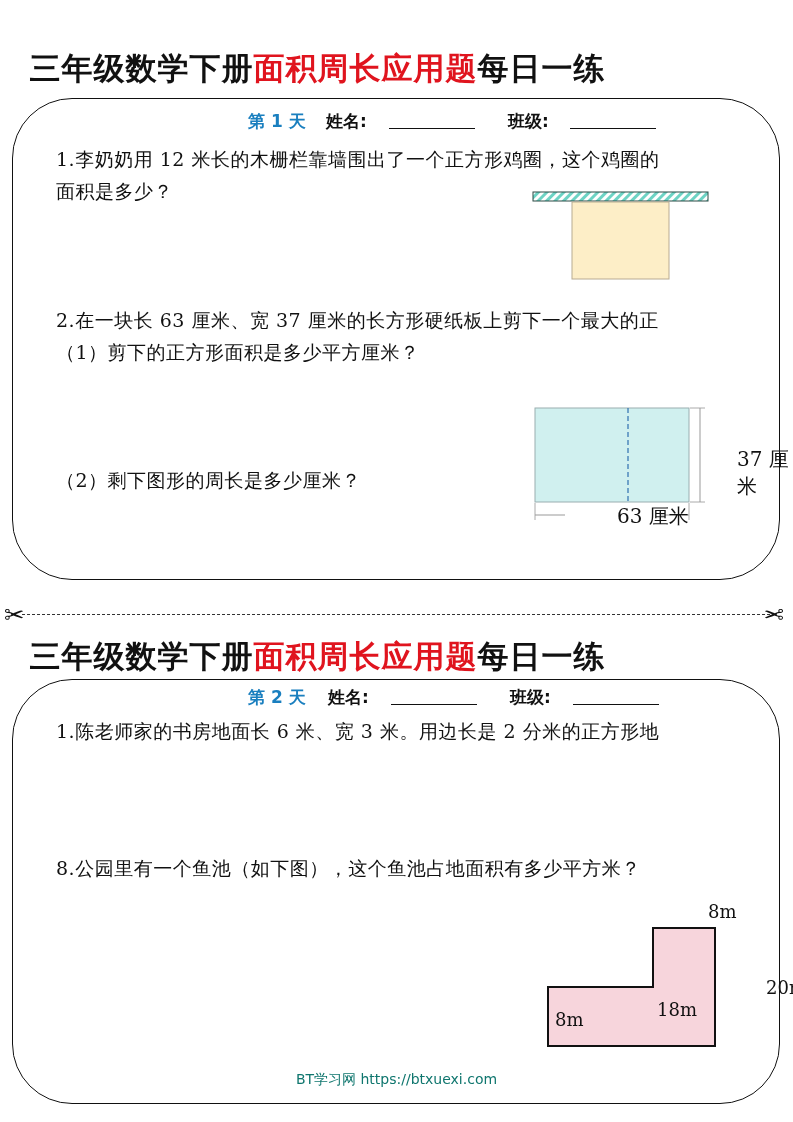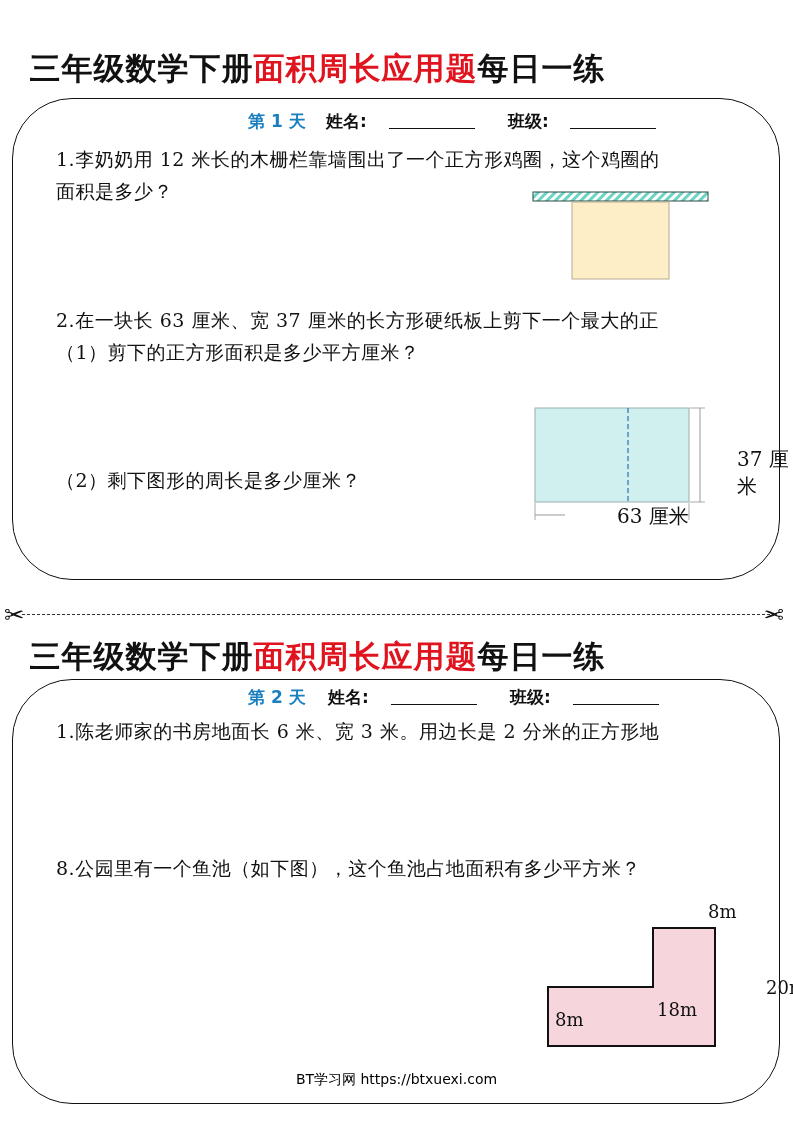--- a/index.html
+++ b/index.html
@@ -8,21 +8,21 @@
   .title .red{color:#e0141e;}
   .card{position:absolute;left:12px;width:768px;border:1.5px solid #111;border-radius:60px;box-sizing:border-box;}
   .hdr{position:absolute;left:0;width:768px;font-size:17px;font-family:"DejaVu Sans",sans-serif;font-weight:bold;}
   .hdr .day{position:absolute;color:#1a7fbf;margin-left:40px;}
   .hdr .lbl{position:absolute;}
   .hdr .line{position:absolute;border-bottom:1.2px solid #111;height:18px;}
   .q{position:absolute;font-size:19px;line-height:32px;letter-spacing:0.5px;margin-left:18px;}
   .lbltxt{position:absolute;font-size:20px;font-family:"DejaVu Serif",serif;padding-left:47px;}
   .cut{position:absolute;top:614px;left:22px;width:748px;border-top:1.5px dashed #333;}
   .scis{position:absolute;top:601px;font-size:24px;font-family:"DejaVu Sans",sans-serif;}
-  .foot{position:absolute;top:1071px;left:0;width:793px;text-align:center;font-family:"DejaVu Sans",sans-serif;font-size:14px;color:#000000;}
+  .foot{position:absolute;top:1071px;left:0;width:793px;text-align:center;font-family:"DejaVu Sans",sans-serif;font-size:14px;color:#0f766e;}
 </style>
 </head>
 <body>
 
 <div class="title" style="top:48px;"><span>三年级数学下册</span><span class="red">面积周长应用题</span><span>每日一练</span></div>
 
 <div class="card" style="top:98px;height:482px;"></div>
 
 <div class="hdr" style="top:110px;left:12px;">
   <span class="day" style="left:196px;">第 1 天</span>

